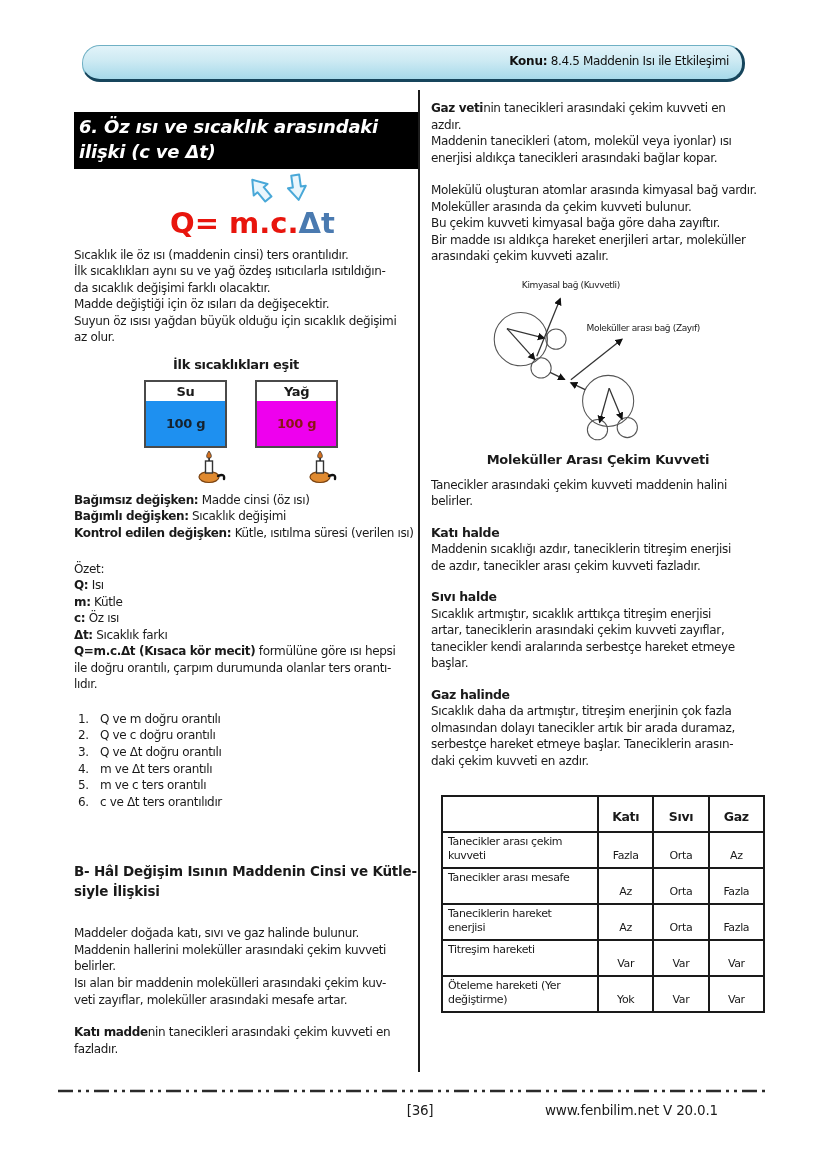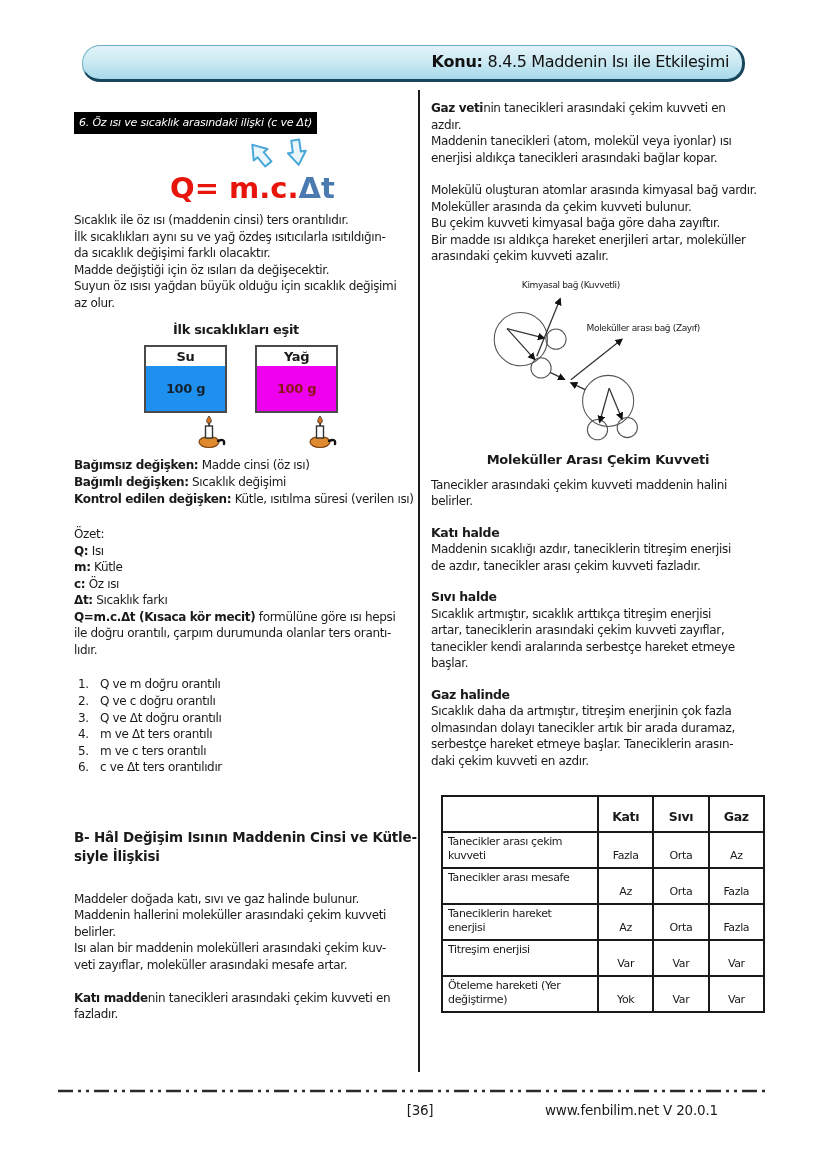--- a/index.html
+++ b/index.html
@@ -7,35 +7,35 @@
     position:relative;width:828px;height:1171px;background:#ffffff;
     font-family:"DejaVu Sans",sans-serif;color:#1a1a1a;overflow:hidden;
     letter-spacing:-0.35px;
   }
   
   .konu-bar{
     position:absolute;left:82px;top:45px;width:663px;height:37px;
     background:linear-gradient(to bottom,#e2f3f9 0%,#cdeaf3 45%,#a6d9ea 100%);
     border:1px solid #6fb0c4;border-right:3px solid #16455c;border-bottom:3px solid #16455c;
     border-radius:18px;box-sizing:border-box;
-    text-align:right;line-height:31px;font-size:16px;padding-right:13px;color:#111;
+    text-align:right;line-height:31px;font-size:12px;padding-right:13px;color:#111;
   }
   .konu-bar b{letter-spacing:-0.2px;}
   
   .divider{position:absolute;left:418px;top:90px;width:2px;height:982px;background:#1c1c1c;}
   
   .col{position:absolute;font-size:12px;line-height:1.38;}
   .col-left{left:74px;top:112px;width:344px;}
   .col-right{left:431px;top:100px;width:354px;}
   p{margin:0;}
   .bold{font-weight:normal;}
   
   .title6{
-    display:inline-block;background:#000;color:#fff;font-weight:normal;font-style:italic;
-    font-size:11px;padding:3px 5px 4px 5px;letter-spacing:-0.2px;
+    display:inline-block;background:#000;color:#fff;font-weight:bold;font-style:italic;
+    font-size:18px;padding:3px 5px 4px 5px;letter-spacing:-0.2px;
   }
   .arrow-row{margin:2px 0 0 168px;height:36px;}
   .formula{
     font-size:29px;font-weight:bold;color:#e8150d;margin:-4px 0 4px 96px;
     letter-spacing:0;font-family:"DejaVu Sans",sans-serif;
   }
   .formula .delta{color:#4a7ab0;}
   
   .figure{margin:10px 0 0 70px;width:184px;}
   .fig-caption{text-align:center;font-weight:bold;font-size:13px;margin-bottom:6px;}
@@ -273,21 +273,21 @@
         <td class="val">Orta</td>
         <td class="val">Fazla</td>
       </tr>
       <tr>
         <td class="lbl">Taneciklerin hareket<br>enerjisi</td>
         <td class="val">Az</td>
         <td class="val">Orta</td>
         <td class="val">Fazla</td>
       </tr>
       <tr>
-        <td class="lbl">Titreşim enerjisi</td>
+        <td class="lbl">Titreşim hareketi</td>
         <td class="val">Var</td>
         <td class="val">Var</td>
         <td class="val">Var</td>
       </tr>
       <tr>
         <td class="lbl">Öteleme hareketi (Yer<br>değiştirme)</td>
         <td class="val">Yok</td>
         <td class="val">Var</td>
         <td class="val">Var</td>
       </tr>

